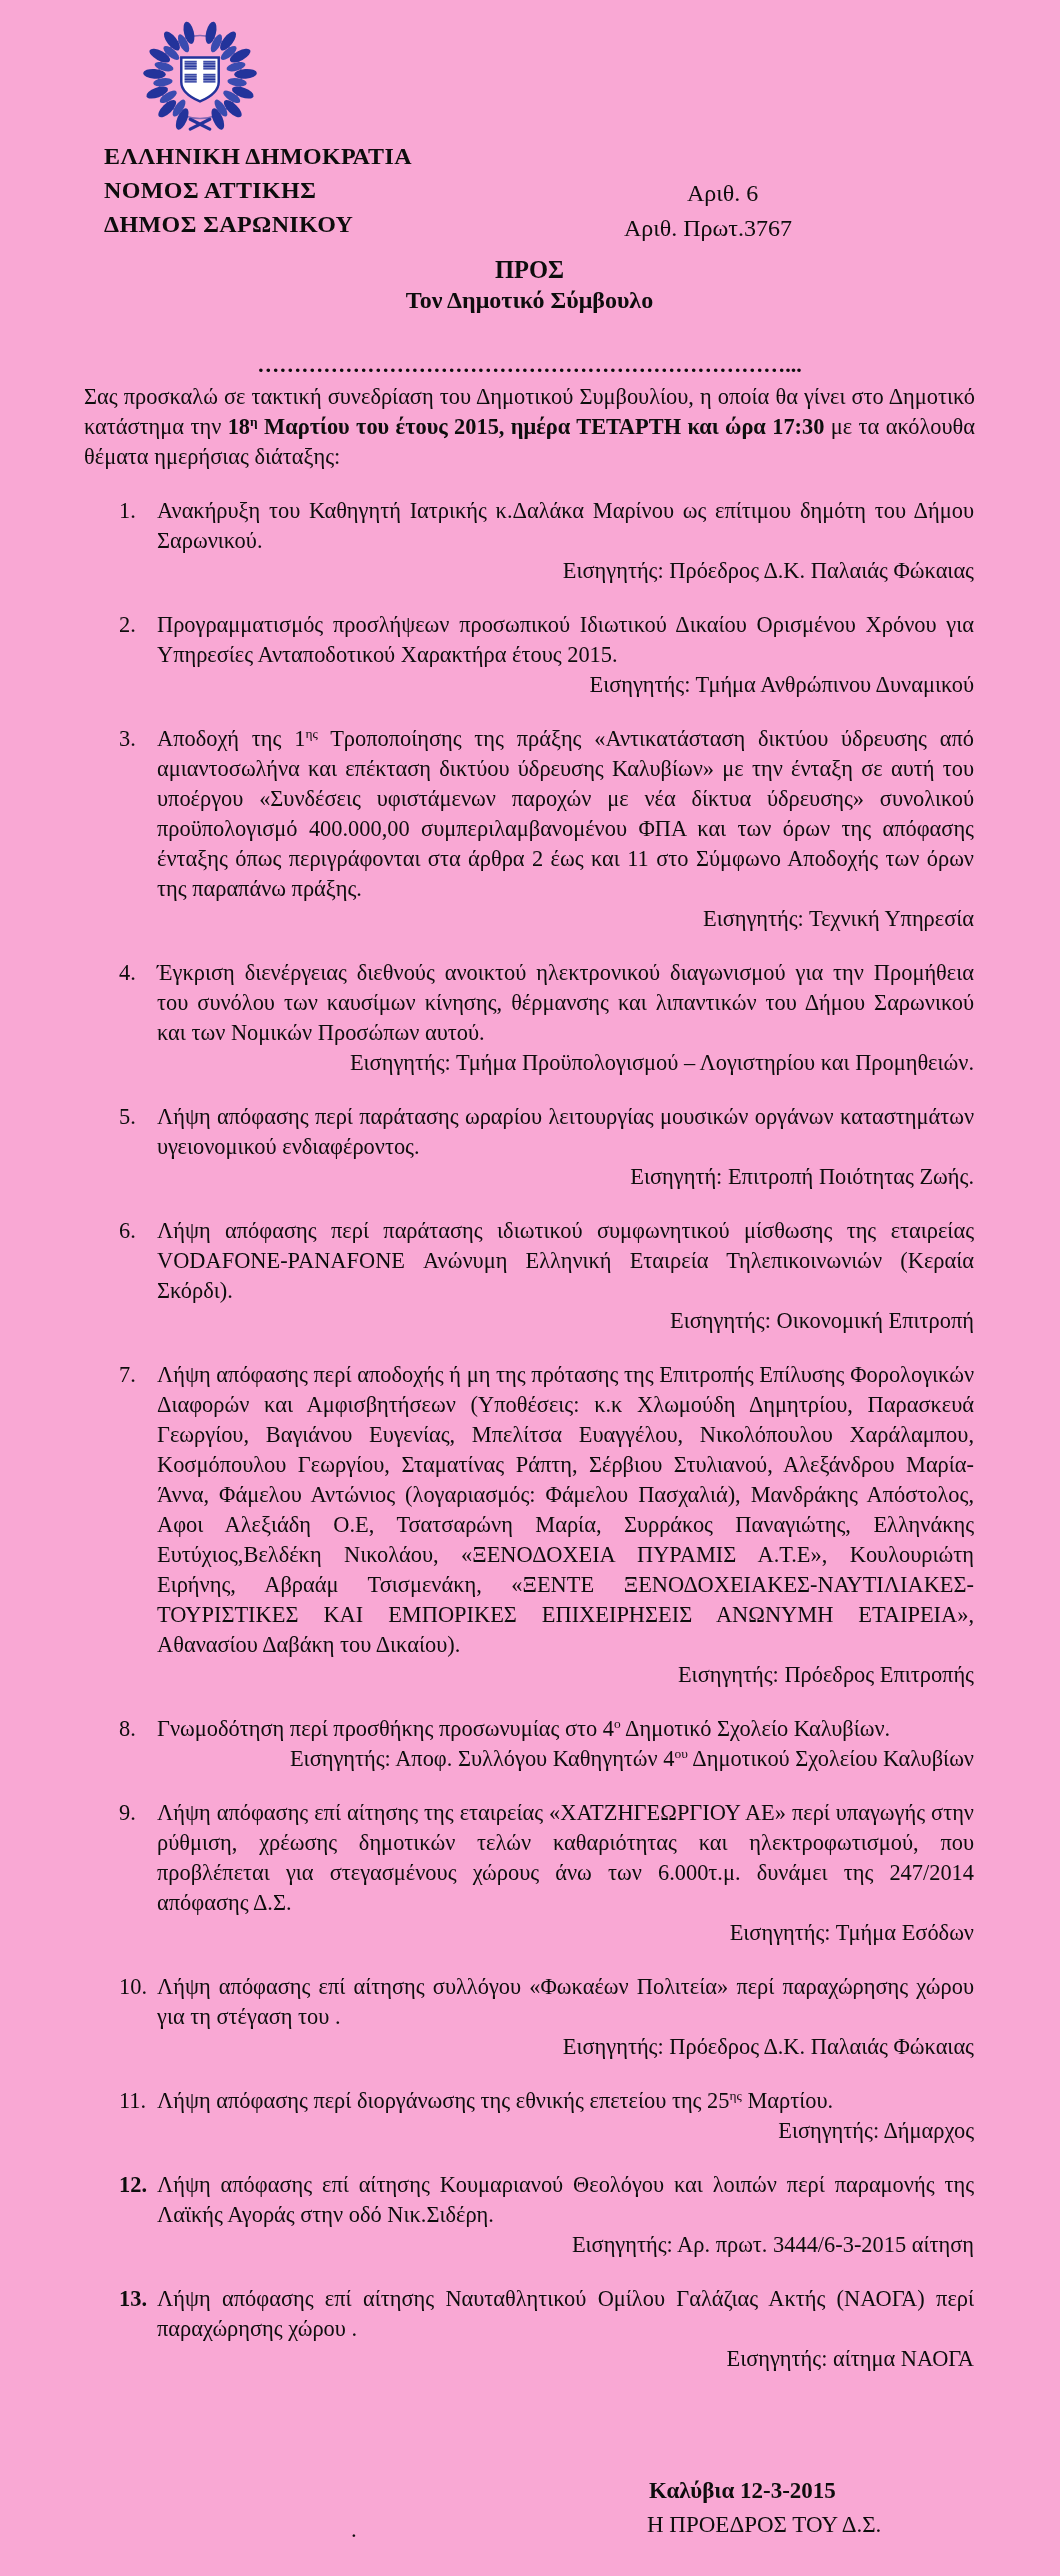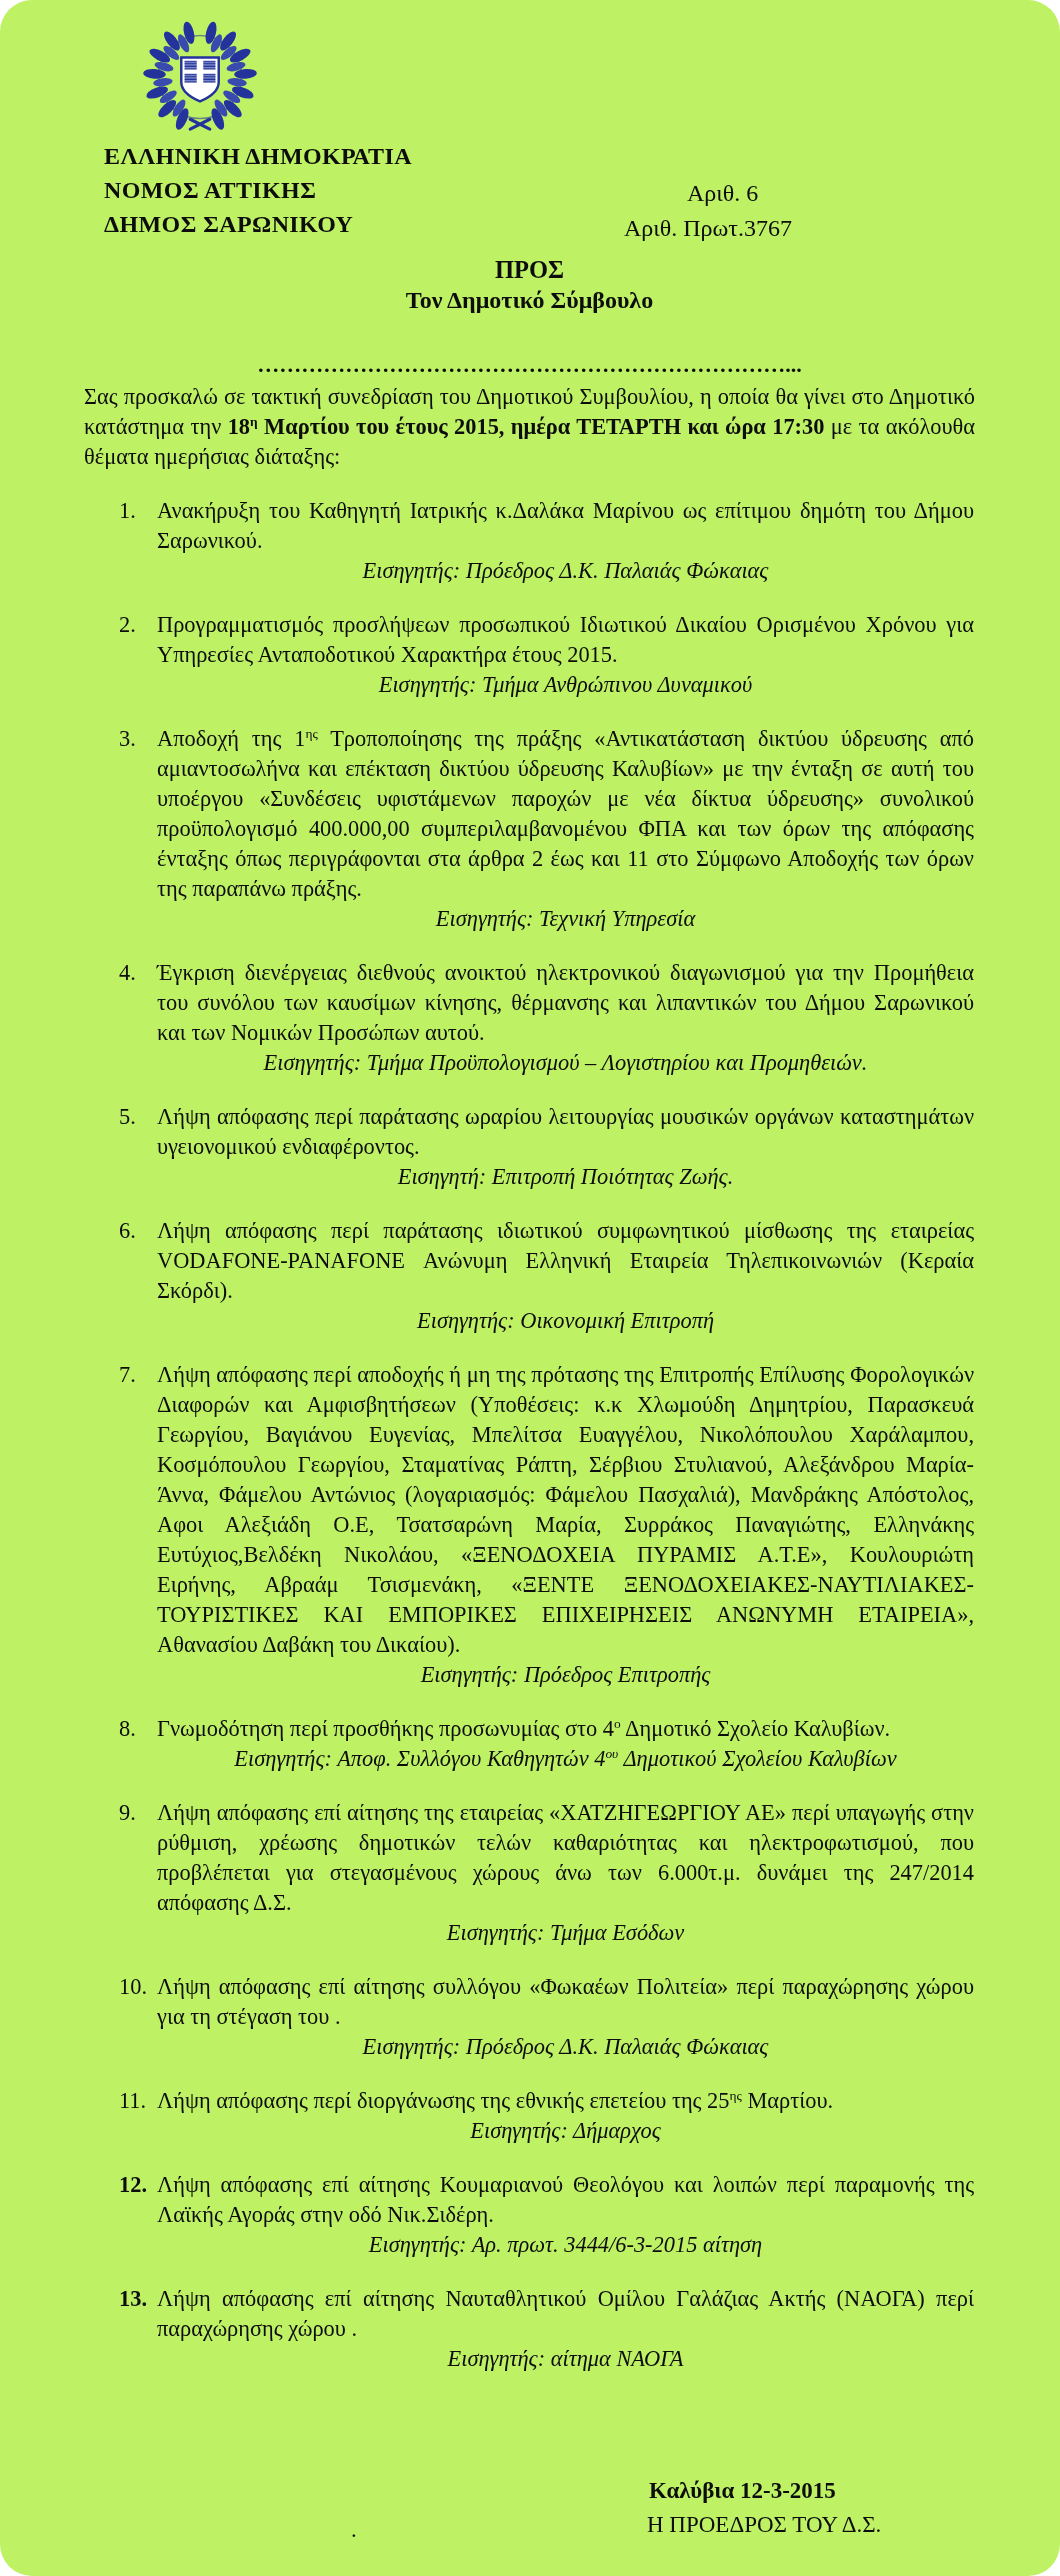--- a/index.html
+++ b/index.html
@@ -1,18 +1,18 @@
 <!DOCTYPE html>
 <html lang="el" style="font-size:13px"><head>
 <meta charset="utf-8">
 <style>
   html,body { margin:0; padding:0; background:#ffffff; }
   .page {
-    position:relative; width:1060px; height:2576px; background:#bef264;
-    font-family:"Liberation Serif", serif; color:#0d0d0d; overflow:hidden;border-radius:32px;
+    position:relative; width:1060px; height:2576px; background:#f9a8d4;
+    font-family:"Liberation Serif", serif; color:#0d0d0d; overflow:hidden;
   }
   .b { font-weight:bold; }
   .sup { vertical-align:super; font-size:0.6em; line-height:0; }
 
   
   .crest { position:absolute; left:143px; top:6.5px; width:114px; height:140px; }
   .org { position:absolute; left:104px; top:139px; font-weight:bold; font-size:24px; line-height:34px; letter-spacing:0.4px; white-space:nowrap; }
   .refnum  { position:absolute; left:687px; top:180px; font-size:24px; white-space:nowrap; }
   .protnum { position:absolute; left:624px; top:215px; font-size:24px; white-space:nowrap; }
 
@@ -22,21 +22,21 @@
   .recipient .to { font-size:24.5px; }
   .dots { text-align:center; font-weight:bold; font-size:22px; line-height:21px; margin-top:38px; letter-spacing:0px; white-space:nowrap; overflow:hidden; }
   .title { text-align:center; font-weight:bold; font-size:24.5px; line-height:28px; margin-top:0.8px; letter-spacing:0.2px; }
   .intro { text-align:justify; font-size:22.4px; line-height:30px; margin:6.5px 0 0 0; }
 
   
   .agenda { margin-top:24.5px; margin-left:73px; width:817px; }
   .agenda-item { position:relative; margin-bottom:24px; font-size:22.4px; line-height:30px; }
   .agenda-item .num { position:absolute; left:-38px; top:0; }
   .agenda-item .item-text { text-align:justify; }
-  .agenda-item .presenter { text-align:center;font-style:italic; }
+  .agenda-item .presenter { text-align:right; }
 
   
   .place-date { position:absolute; left:649px; top:2478px; font-weight:bold; font-size:23px; white-space:nowrap; }
   .sig-title  { position:absolute; left:647px; top:2512px; font-weight:normal; font-size:23px; white-space:nowrap; }
   .stray-dot  { position:absolute; left:351px; top:2517px; font-size:23px; }
 </style>
 </head>
 <body>
 
 <div class="page">

